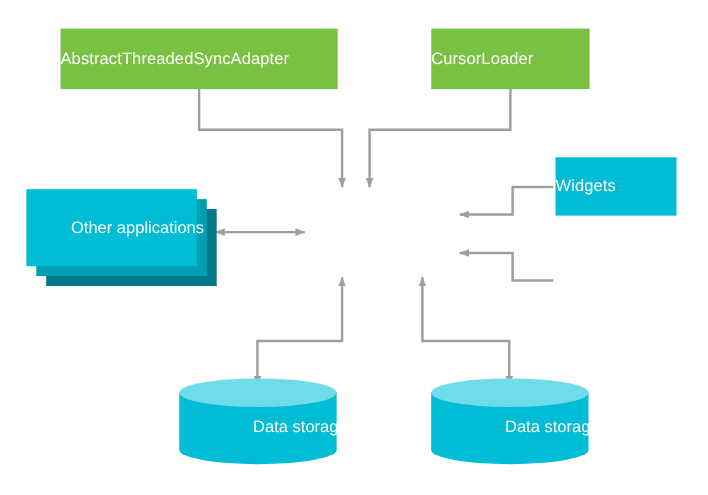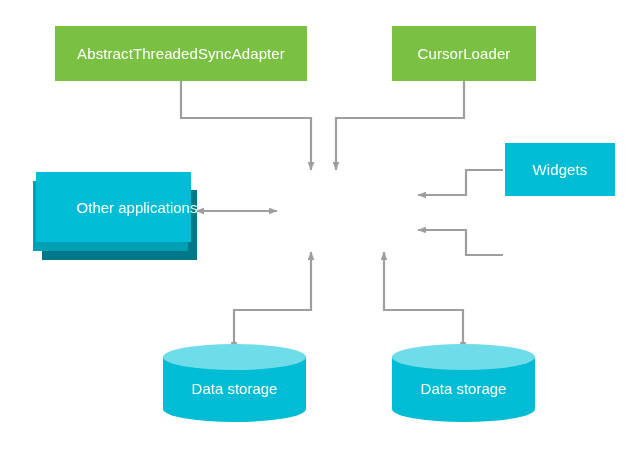--- a/index.html
+++ b/index.html
@@ -15,21 +15,21 @@
     background: #ffffff;
     overflow: hidden;
     font-family: "Liberation Sans", sans-serif;
   }
 
   
   .node {
     position: absolute;
     display: flex;
     align-items: center;
-    justify-content: center;
+    justify-content: flex-start;
     box-sizing: border-box;
     color: #ffffff;
     font-size: 15px;
     font-weight: 400;
     letter-spacing: 0.1px;
     text-align: center;
     line-height: 1.15;
     z-index: 6;
     white-space: nowrap;
   }
@@ -73,25 +73,26 @@
     position: absolute;
     left: 0;
     background: #00bcd4;
     border-radius: 50%;
     box-sizing: border-box;
   }
   .cyl .cyl-label {
     position: absolute;
     left: 0;
     width: 100%;
-    text-align: center;
+    text-align: right;
     color: #ffffff;
     font-size: 15px;
     white-space: nowrap;
     z-index: 3;
+    padding-left: 10px;
   }
 
   
   .conn {
     position: absolute;
     left: 0;
     top: 0;
     width: 644px;
     height: 450px;
     z-index: 3;
@@ -136,21 +137,21 @@
   </div>
 
   <div class="node green" style="left:392px; top:26px; width:144px; height:55px;">
     <span>CursorLoader</span>
   </div>
 
 
   <div class="stack" style="left:24px; top:172px; width:173px; height:88px;">
     <div class="card back2" style="left:18px; top:18px; width:155px; height:70px;"></div>
     <div class="card back1" style="left:9px; top:9px; width:155px; height:70px;"></div>
-    <div class="card front" style="left:12px; top:0px; width:155px; height:70px;padding-left:47px;">
+    <div class="card front" style="left:0px; top:0px; width:155px; height:70px;padding-left:47px;">
       <span>Other applications</span>
     </div>
   </div>
 
   <div class="node cyan" style="left:505px; top:143px; width:110px; height:53px;">
     <span>Widgets</span>
   </div>
 
 
   <div class="cyl" style="left:163px; top:344px; width:143px; height:78px;">

